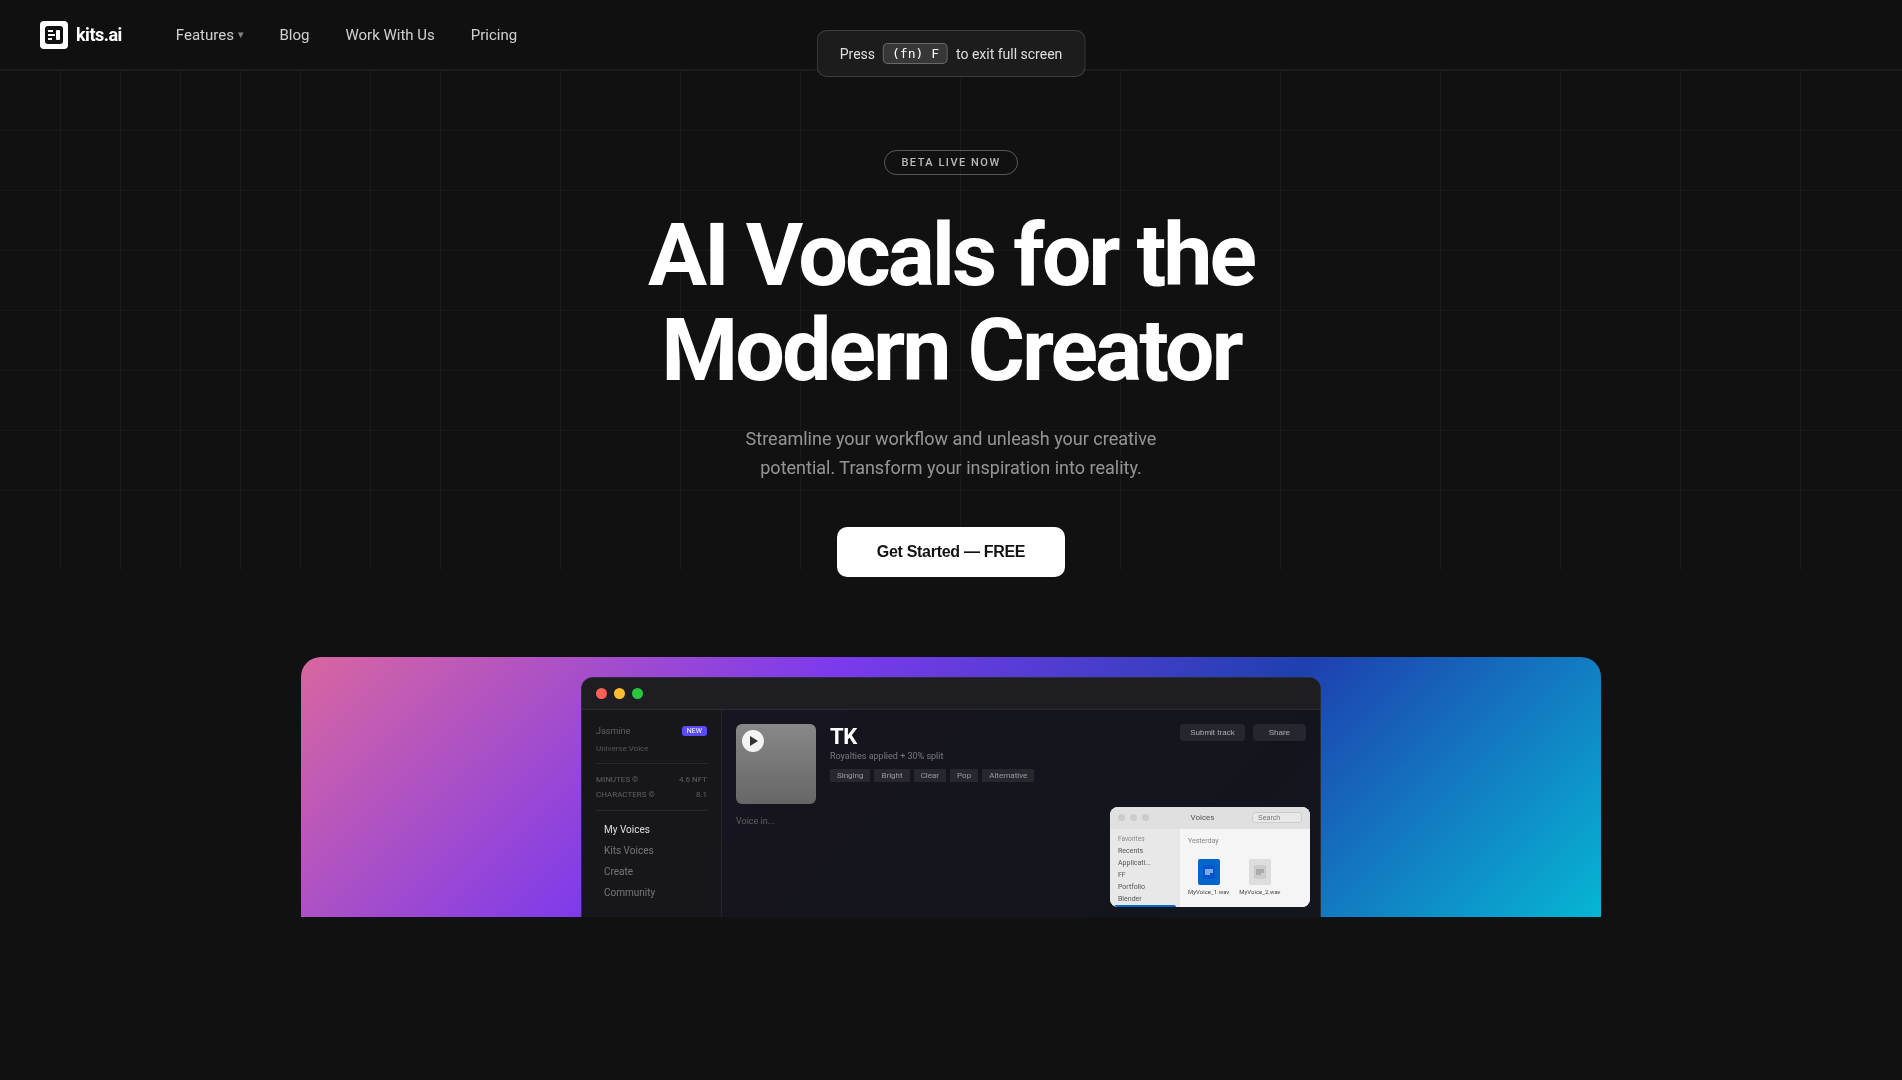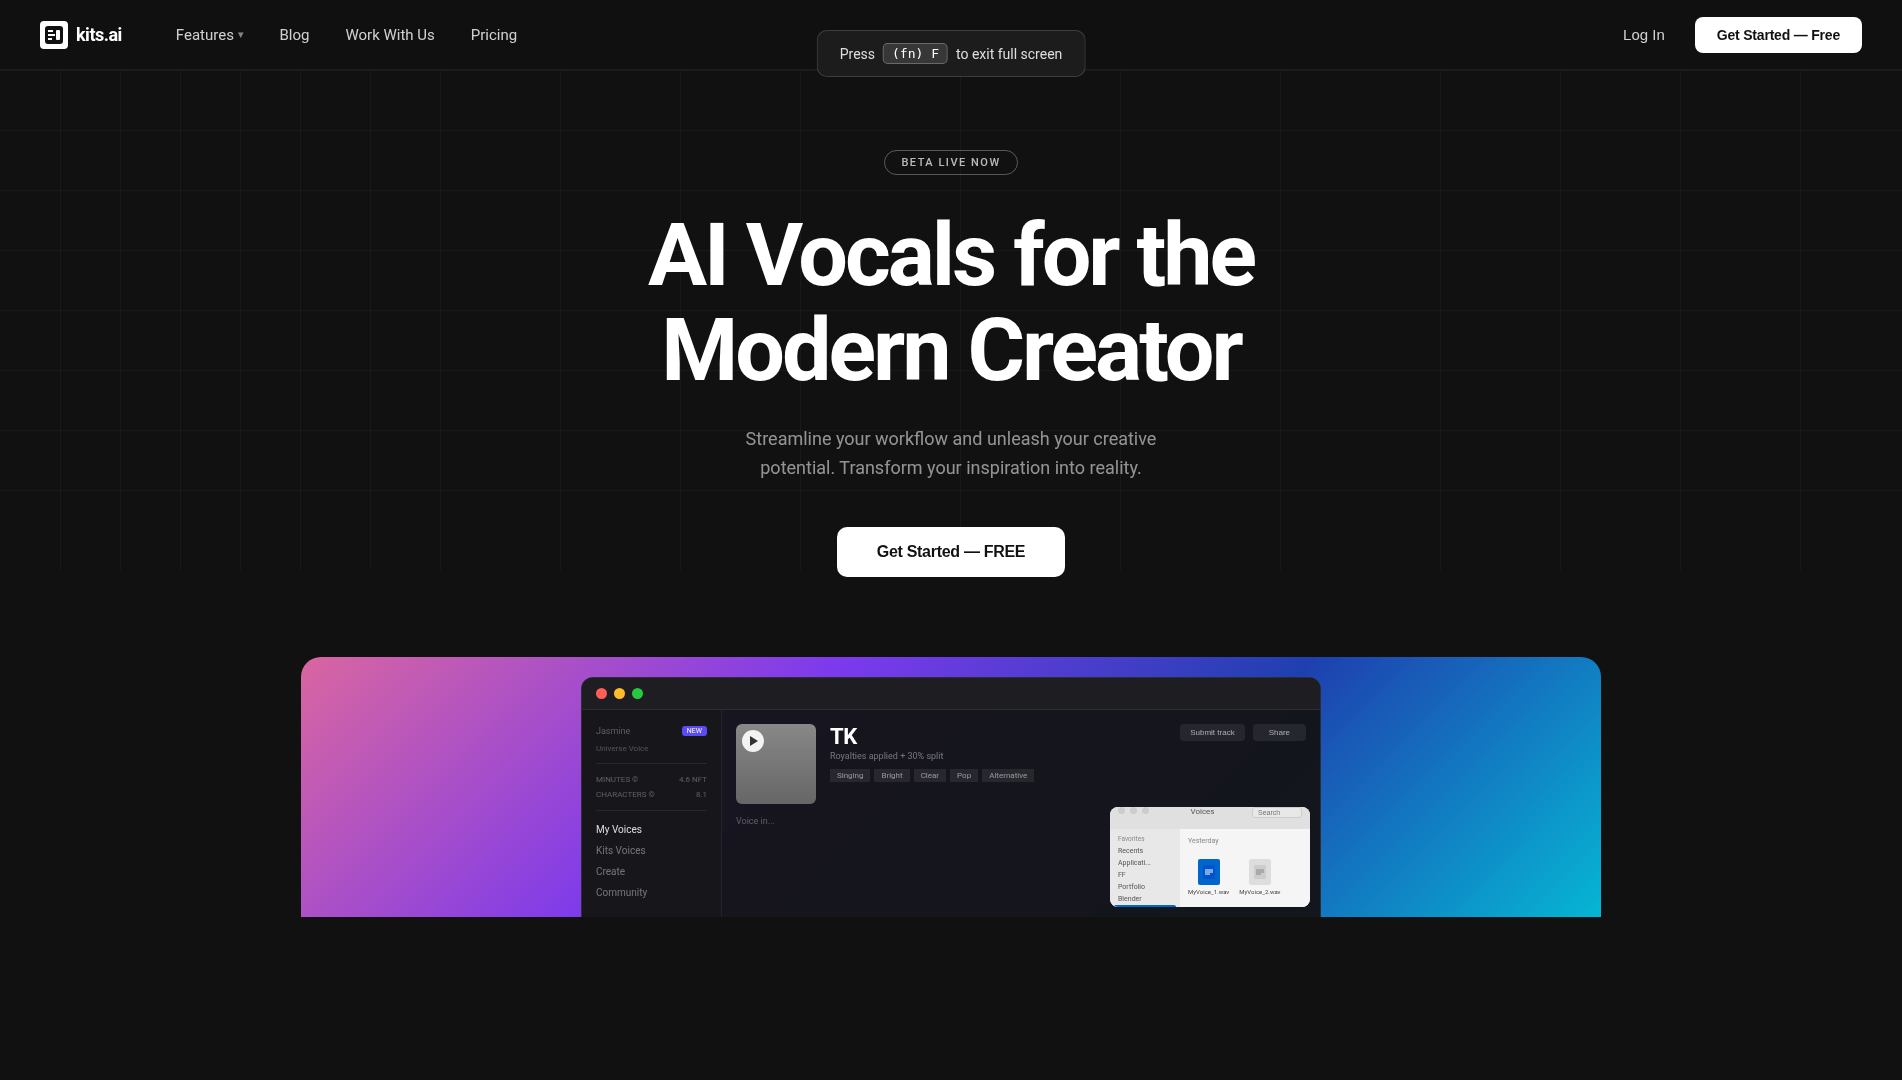--- a/index.html
+++ b/index.html
@@ -266,21 +266,21 @@
     }
 
     .preview-sidebar {
       width: 140px;
       background: rgba(22,22,28,0.98);
       border-right: 1px solid rgba(255,255,255,0.06);
       padding: 10px 0;
     }
 
     .preview-sidebar-item {
-      padding: 5px 14px;
+      padding: 5px 22px;
       font-size: 10px;
       color: rgba(255,255,255,0.4);
       cursor: pointer;
     }
 
     .preview-sidebar-item.active {
       color: rgba(255,255,255,0.85);
     }
 
     .preview-main {
@@ -324,21 +324,21 @@
       height: 100px;
       background: #f0f0f0;
       border-radius: 8px;
       overflow: hidden;
     }
 
     .preview-fm-header {
       height: 22px;
       background: #e0e0e0;
       display: flex;
-      align-items: flex-start;
+      align-items: center;
       padding: 0 8px;
       gap: 5px;
     }
 
     .preview-fm-dot {
       width: 7px;
       height: 7px;
       border-radius: 50%;
       background: #ccc;
     }
@@ -498,24 +498,20 @@
       </a>
       <a class="nav-link">
         <span>Work With Us</span>
       </a>
       <a class="nav-link">
         <span>Pricing</span>
       </a>
     </div>
   </div>
 
-  <div class="nav-right">
-    <button class="btn-login">Log In</button>
-    <button class="btn-cta-nav">Get Started — Free</button>
-  </div>
 </nav>
 
 <div class="fullscreen-toast">
   <span>Press</span>
   <span class="key-badge">(fn) F</span>
   <span>to exit full screen</span>
 </div>
 
 <section class="hero">
 

